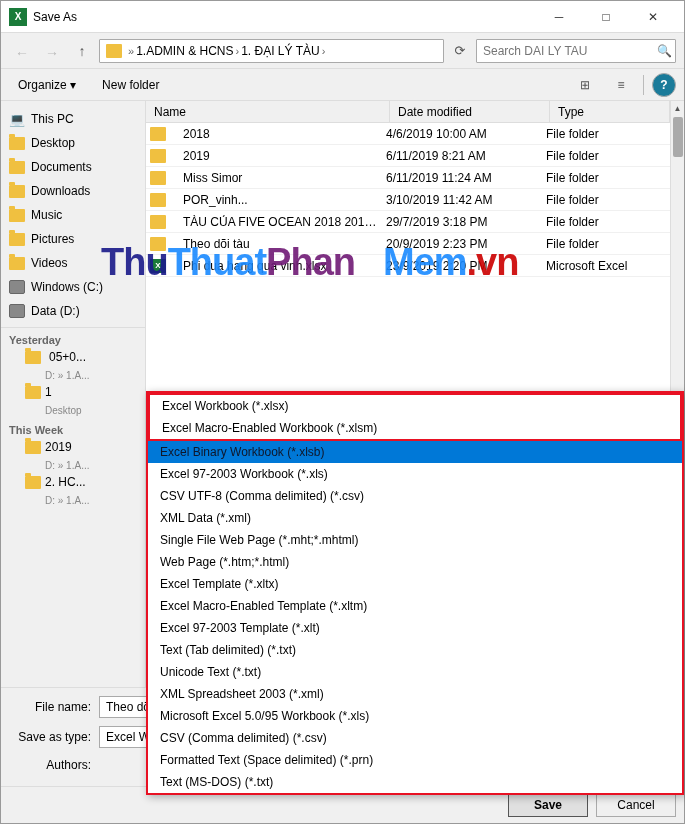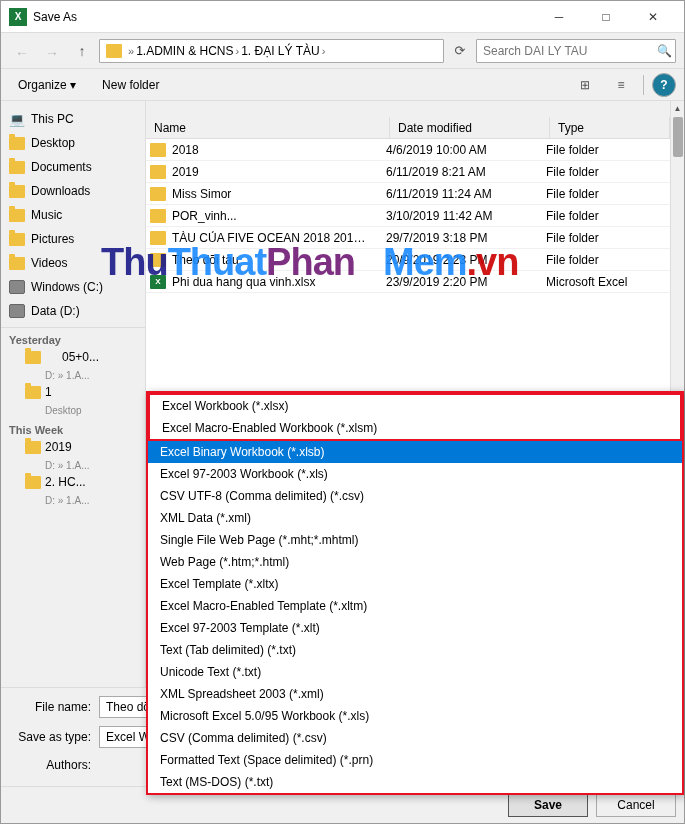--- a/index.html
+++ b/index.html
@@ -268,21 +268,20 @@
       flex-direction: column;
       overflow: hidden;
     }
     .file-list-header {
       display: flex;
       background: #f0f0f0;
       border-bottom: 1px solid #ddd;
       height: 22px;
       align-items: flex-start;
       flex-shrink: 0;
-      margin-top: 16px;
     }
     .col-header {
       padding: 0 8px;
       font-size: 12px;
       color: #000;
       border-right: 1px solid #ddd;
       height: 100%;
       display: flex;
       align-items: center;
       cursor: pointer;
@@ -300,21 +299,21 @@
       align-items: center;
       height: 22px;
       border-bottom: 1px solid #f0f0f0;
       cursor: pointer;
       padding: 0 4px;
     }
     .file-name-cell {
       flex: 1;
       display: flex;
       align-items: center;
-      gap: 6px;
+      gap: 17px;
       font-size: 12px;
       white-space: nowrap;
       overflow: hidden;
     }
     .file-icon {
       width: 16px;
       height: 14px;
       flex-shrink: 0;
     }
     .folder-yellow {
@@ -487,21 +486,21 @@
     .dropdown-item {
       padding: 3px 12px;
       font-size: 12px;
       cursor: pointer;
       white-space: nowrap;
       color: #000;
       height: 22px;
       display: flex;
       align-items: center;
     }
-    .dropdown-item.highlighted { background: #0078d7; color: #ffffff; }
+    .dropdown-item.highlighted { background: #0078d7; color: #0f172a; }
     .recent-section-title {
       font-size: 11px;
       color: #666;
       padding: 2px 8px;
       font-weight: bold;
     }
     .sidebar-separator { border: none; border-top: 1px solid #ddd; margin: 4px 0; }
     .dialog-buttons {
       display: flex;
       justify-content: flex-end;
@@ -629,21 +628,21 @@
         <div class="sidebar-icon">
           <div class="hdd-icon"></div>
         </div>
         <span>Data (D:)</span>
       </div>
 
       <hr class="sidebar-separator">
 
       <div class="recent-section-title">Yesterday</div>
       <div class="sidebar-item" style="flex-direction:column;align-items:flex-start;height:auto;padding:2px 8px 2px 24px;">
-        <div style="display:flex;align-items:center;gap:21px;">
+        <div style="display:flex;align-items:center;gap:8px;">
           <div class="folder-icon-sm" style="width:16px;height:13px;"></div>
           <span style="font-size:12px;">05+0...</span>
         </div>
         <span style="font-size:10px;color:#888;margin-left:20px;">D: » 1.A...</span>
       </div>
       <div class="sidebar-item" style="flex-direction:column;align-items:flex-start;height:auto;padding:2px 8px 2px 24px;">
         <div style="display:flex;align-items:center;gap:4px;">
           <div class="folder-icon-sm" style="width:16px;height:13px;"></div>
           <span style="font-size:12px;">1</span>
         </div>

